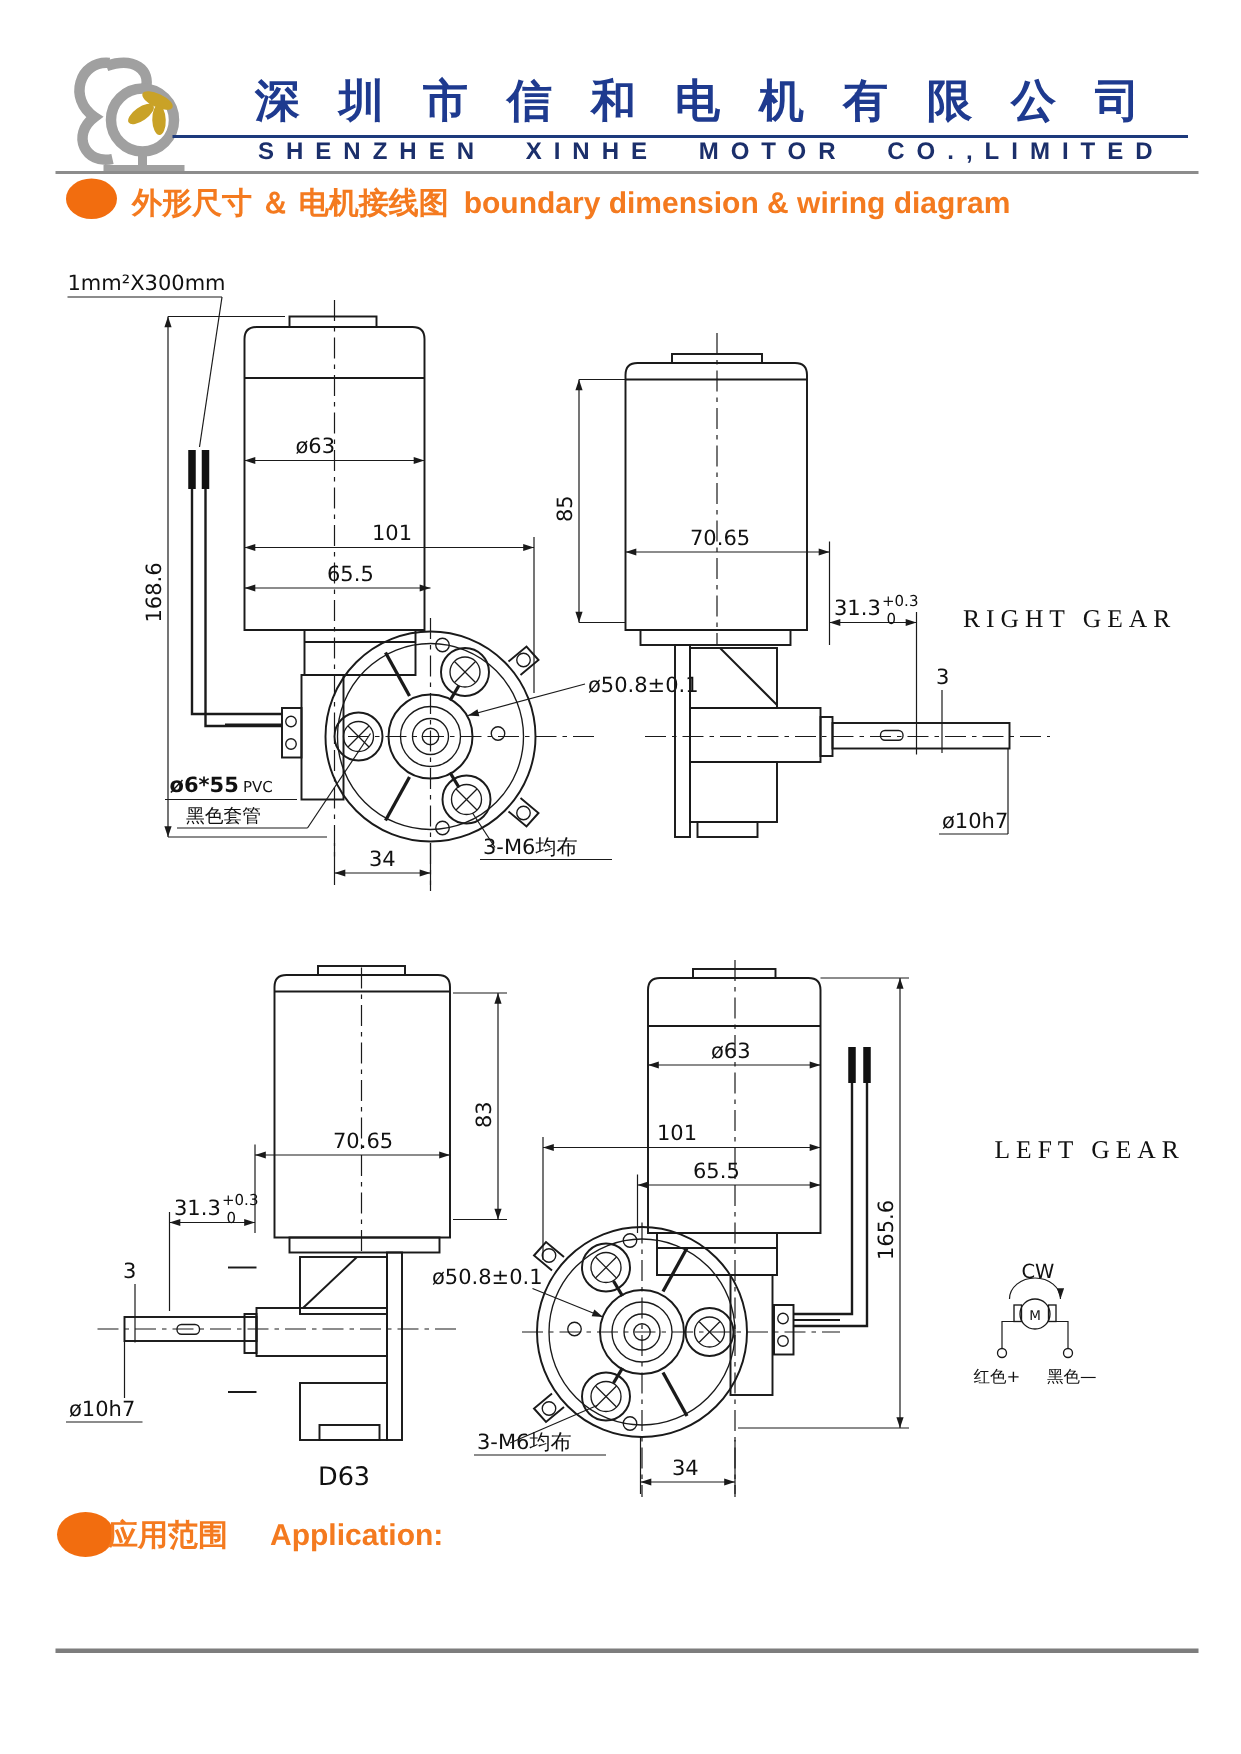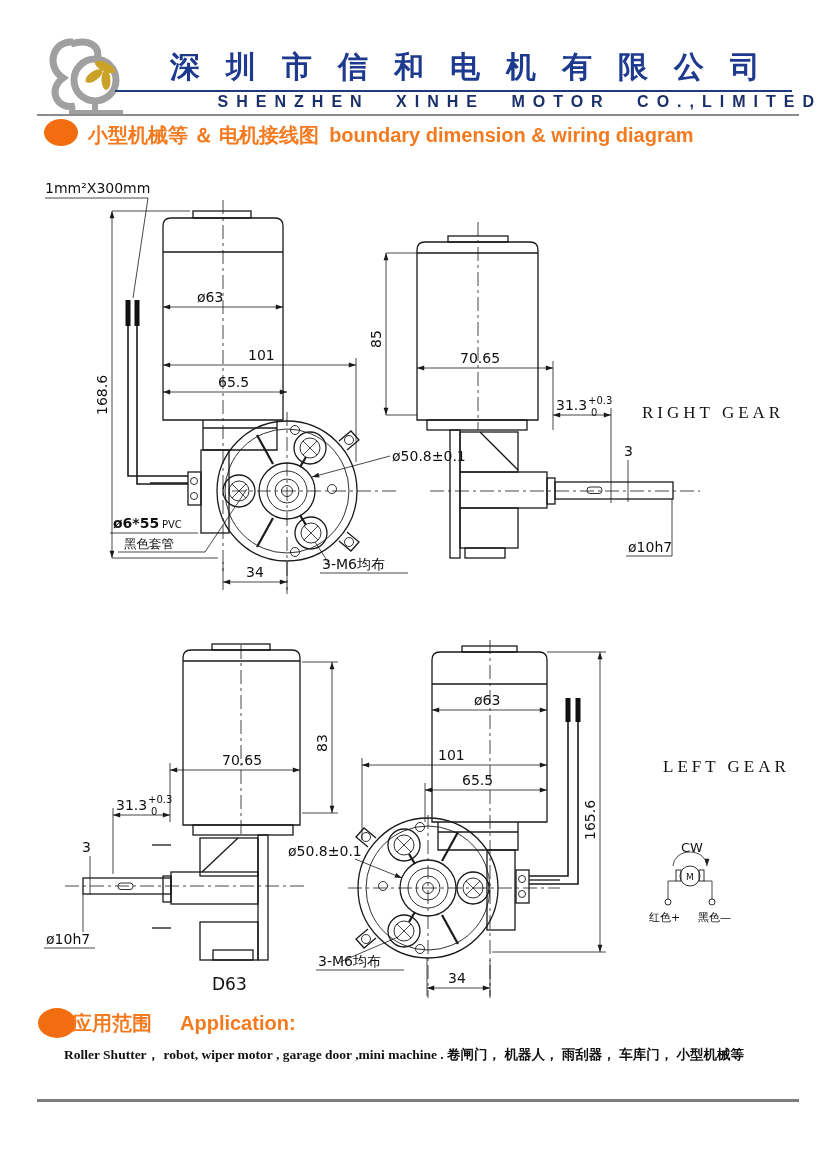--- a/index.html
+++ b/index.html
@@ -4,21 +4,21 @@
 <style>
   html,body{margin:0;padding:0;background:#fff;}
   #page{position:relative;width:827px;height:1146px;background:#fff;overflow:hidden;
         font-family:"Liberation Sans",sans-serif;text-decoration:underline;}
   .abs{position:absolute;}
   
   .company-cn{left:170px;top:47px;width:650px;font-size:30px;font-weight:bold;
     color:#1e3a8f;letter-spacing:26px;white-space:nowrap;}
   .rule-navy{left:115px;top:90px;width:677px;height:2px;background:#1d3a7c;}
   .company-en{left:172px;top:93px;width:650px;font-size:16px;font-weight:bold;
-    color:#1b2f6b;letter-spacing:8px;word-spacing:14px;white-space:nowrap;text-align:right;}
+    color:#1b2f6b;letter-spacing:8px;word-spacing:14px;white-space:nowrap;}
   .rule-gray{left:37px;top:114px;width:762px;height:2px;background:#8c8c8c;}
   .bullet{border-radius:50%;background:#f26d0f;}
   .sec-title{left:88px;top:122px;font-size:20px;font-weight:bold;color:#f47a1f;white-space:nowrap;}
   .sec-title .cn{margin-right:10px;}
   
   .app-title{left:72px;top:1010px;font-size:20px;font-weight:bold;color:#f47a1f;white-space:nowrap;}
   .app-title .cn{margin-right:28px;}
   .app-text{left:64px;top:1046px;width:720px;font-family:"Liberation Serif",serif;
     font-weight:bold;font-size:13.5px;color:#111;white-space:nowrap;}
   .footer-rule{left:37px;top:1099px;width:762px;height:3px;background:#7d7d7d;}
@@ -55,21 +55,21 @@
       </g>
     </svg>
   </div>
   <div class="abs company-cn">深圳市信和电机有限公司</div>
   <div class="abs rule-navy"></div>
   <div class="abs company-en">SHENZHEN XINHE MOTOR CO.,LIMITED</div>
   <div class="abs rule-gray"></div>
 
   <div class="abs bullet" style="left:44px;top:119px;width:34px;height:27px;"></div>
   <div class="abs sec-title">
-    <span class="cn">小型机械等 ＆ 电机接线图</span><span>boundary dimension &amp; wiring diagram</span>
+    <span class="cn">外形尺寸 ＆ 电机接线图</span><span>boundary dimension &amp; wiring diagram</span>
   </div>
 
   <svg class="abs" style="left:0;top:0;" width="827" height="1169" viewBox="0 0 827 1169">
     <defs>
       <marker id="ar" viewBox="0 0 10 8" refX="9" refY="4" markerWidth="11" markerHeight="8" orient="auto-start-reverse">
           <path d="M0,1 9,4 0,7Z" fill="#1a1a1a"></path>
         </marker>
     </defs>
 
     <g>
@@ -327,16 +327,15 @@
       <circle class="ol2" cx="712" cy="902" r="3"></circle>
       <text class="dcn" x="649" y="921" style="font-size:11px">红色+</text>
       <text class="dcn" x="698" y="921" style="font-size:11px">黑色—</text>
     </g>
   </svg>
 
   <div class="abs bullet" style="left:38px;top:1008px;width:38px;height:30px;"></div>
   <div class="abs app-title">
     <span class="cn">应用范围</span><span>Application:</span>
   </div>
-  <div class="abs app-text">Roller Shutter， robot, wiper motor , garage door ,mini machine .  卷闸门， 机器人， 雨刮器， 车库门， 小型机械等</div>
 
   <div class="abs footer-rule"></div>
 </div>
 
 </body></html>

